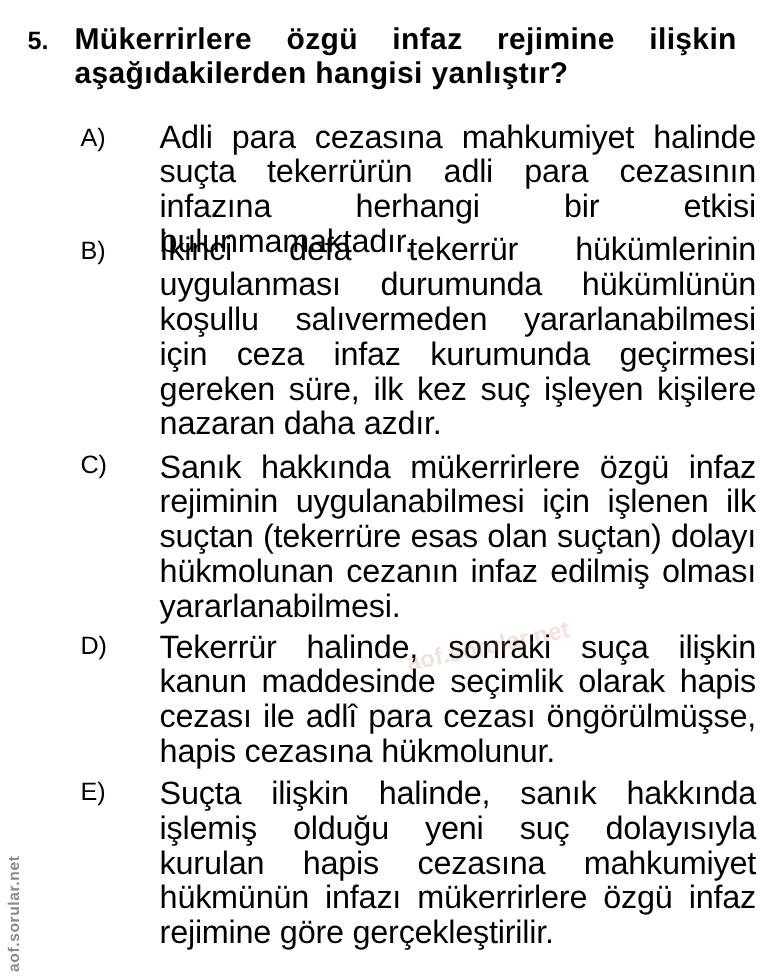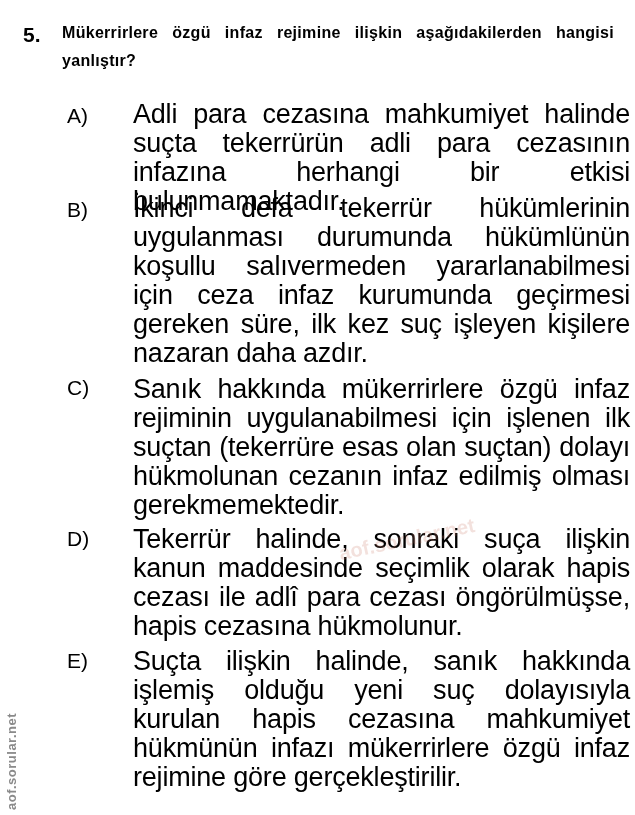--- a/index.html
+++ b/index.html
@@ -4,21 +4,21 @@
   <style>
     html, body { margin: 0; padding: 0; }
     body {
       width: 635px; height: 815px; background: #ffffff; position: relative; overflow: hidden;
       font-family: "Liberation Sans", sans-serif; color: #000;
     }
     .q-num {
       position: absolute; left: 23px; top: 21px; font-size: 21px; font-weight: bold; line-height: 28px;
     }
     .q-text {
-      position: absolute; left: 62px; top: 19px; width: 552px; font-size: 16px; font-weight: bold;
+      position: absolute; left: 62px; top: 19px; width: 552px; font-size: 25px; font-weight: bold;
       line-height: 28px; text-align: justify; text-align-last: left; letter-spacing: 0.3px;
     }
     .opt-label {
       position: absolute; left: 67px; font-size: 21px; line-height: 29px;
     }
     .opt-text {
       position: absolute; left: 133px; width: 497px; font-size: 27px; line-height: 29px;
       text-align: justify; text-align-last: left; letter-spacing: -0.2px;
     }
     .watermark-side {
@@ -41,21 +41,21 @@
   <div class="opt-text" style="top:100px;">Adli para cezasına mahkumiyet halinde suçta tekerrürün adli para cezasının infazına herhangi bir etkisi bulunmamaktadır.</div>
 </div>
 
 <div>
   <div class="opt-label" style="top:195px;">B)</div>
   <div class="opt-text" style="top:194px;">İkinci defa tekerrür hükümlerinin uygulanması durumunda hükümlünün koşullu salıvermeden yararlanabilmesi için ceza infaz kurumunda geçirmesi gereken süre, ilk kez suç işleyen kişilere nazaran daha azdır.</div>
 </div>
 
 <div>
   <div class="opt-label" style="top:373px;">C)</div>
-  <div class="opt-text" style="top:375px;">Sanık hakkında mükerrirlere özgü infaz rejiminin uygulanabilmesi için işlenen ilk suçtan (tekerrüre esas olan suçtan) dolayı hükmolunan cezanın infaz edilmiş olması gerekmemektedir.</div>
+  <div class="opt-text" style="top:375px;">Sanık hakkında mükerrirlere özgü infaz rejiminin uygulanabilmesi için işlenen ilk suçtan (tekerrüre esas olan suçtan) dolayı hükmolunan cezanın infaz edilmiş olması yararlanabilmesi.</div>
 </div>
 
 <div>
   <div class="opt-label" style="top:524px;">D)</div>
   <div class="opt-text" style="top:525px;">Tekerrür halinde, sonraki suça ilişkin kanun maddesinde seçimlik olarak hapis cezası ile adlî para cezası öngörülmüşse, hapis cezasına hükmolunur.</div>
 </div>
 
 <div>
   <div class="opt-label" style="top:646px;">E)</div>
   <div class="opt-text" style="top:647px;">Suçta ilişkin halinde, sanık hakkında işlemiş olduğu yeni suç dolayısıyla kurulan hapis cezasına mahkumiyet hükmünün infazı mükerrirlere özgü infaz rejimine göre gerçekleştirilir.</div>

